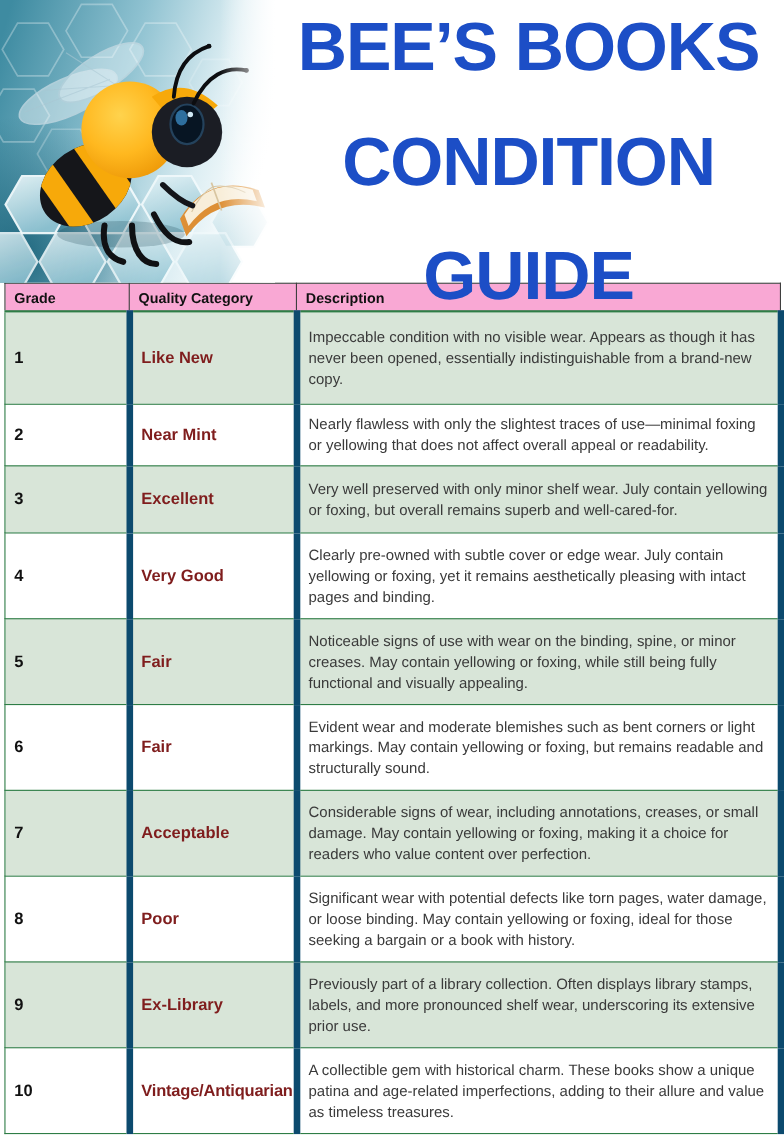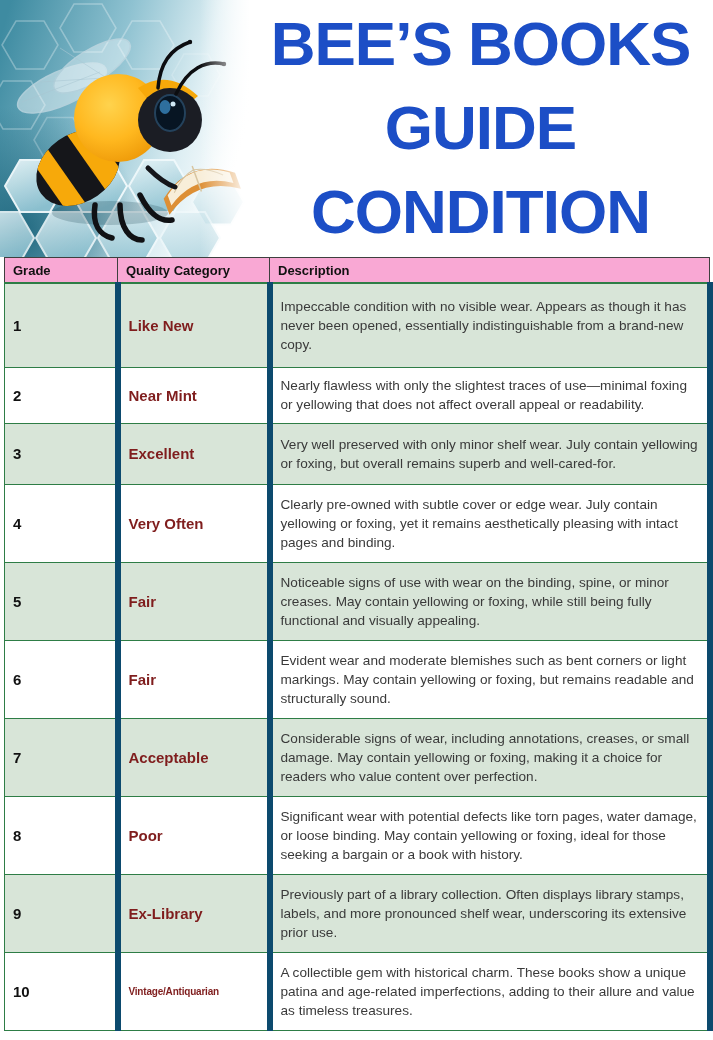--- a/index.html
+++ b/index.html
@@ -12,20 +12,21 @@
     font-family: "Liberation Sans", sans-serif;
   }
 
   
   .hero { position: relative; height: 257px; }
   .hero svg.bee { position: absolute; left: 0; top: 0; display: block; }
   .title-block {
     position: absolute; left: 248px; right: 0; top: 0; bottom: 0;
     display: flex; flex-direction: column; align-items: center;
     padding-top: 2px;
+    gap: 20px;
   }
   .title-line {
     font-size: 62px;
     line-height: 84px;
     font-weight: bold;
     letter-spacing: -1px;
     color: #1c4ec6;
     white-space: nowrap;
   }
 
@@ -66,21 +67,21 @@
   tbody tr:nth-child(odd) { background: #d8e5d8; }
   tbody tr:nth-child(even) { background: #ffffff; }
 
   tbody tr:nth-child(1) { height: 84px; }
   tbody tr:nth-child(2) { height: 56px; }
   tbody tr:nth-child(3) { height: 61px; }
   tbody tr:nth-child(n+4) { height: 78px; }
 
   td.grade    { font-size: 15px; font-weight: bold; color: #111111; }
   td.category { font-size: 15px; font-weight: bold; color: #7f1d1d; }
-  td.category.compact { font-size: 10px; letter-spacing: -0.2px; }
+  td.category.compact { font-size: 15px; letter-spacing: -0.2px; }
   td.description {
     font-size: 13.6px;
     line-height: 19px;
     color: #3a3a3a;
     padding-right: 5px;
   }
 </style>
 </head>
 <body>
 
@@ -183,22 +184,22 @@
         <path d="M198,165 L198,192" stroke="#d8c5a0" stroke-width="1.5"></path>
         <path d="M172,184 Q185,171 198,169 M224,184 Q211,171 198,169" stroke="#d9c7a4" stroke-width="1" fill="none"></path>
       </g>
       <path d="M148,168 C158,178 166,184 175,187" stroke="#14151a" stroke-width="5" stroke-linecap="round" fill="none"></path>
 
       <rect x="200" y="0" width="50" height="257" fill="url(#fadeR)"></rect>
     </svg>
 
     <div class="title-block">
       <div class="title-line">BEE’S BOOKS</div>
+      <div class="title-line">CONDITION</div>
       <div class="title-line">GUIDE</div>
-      <div class="title-line">CONDITION</div>
     </div>
   </div>
 
   <table class="guide">
     <colgroup>
       <col class="c-grade">
         <col class="c-category">
         <col class="c-description">
     </colgroup>
     <thead>
@@ -219,21 +220,21 @@
       <td class="category">Near Mint</td>
       <td class="description">Nearly flawless with only the slightest traces of use—minimal foxing or yellowing that does not affect overall appeal or readability.</td>
     </tr>
         <tr>
       <td class="grade">3</td>
       <td class="category">Excellent</td>
       <td class="description">Very well preserved with only minor shelf wear. July contain yellowing or foxing, but overall remains superb and well-cared-for.</td>
     </tr>
         <tr>
       <td class="grade">4</td>
-      <td class="category">Very Often</td>
+      <td class="category">Very Good</td>
       <td class="description">Clearly pre-owned with subtle cover or edge wear. July contain yellowing or foxing, yet it remains aesthetically pleasing with intact pages and binding.</td>
     </tr>
         <tr>
       <td class="grade">5</td>
       <td class="category">Fair</td>
       <td class="description">Noticeable signs of use with wear on the binding, spine, or minor creases. May contain yellowing or foxing, while still being fully functional and visually appealing.</td>
     </tr>
         <tr>
       <td class="grade">6</td>
       <td class="category">Fair</td>

